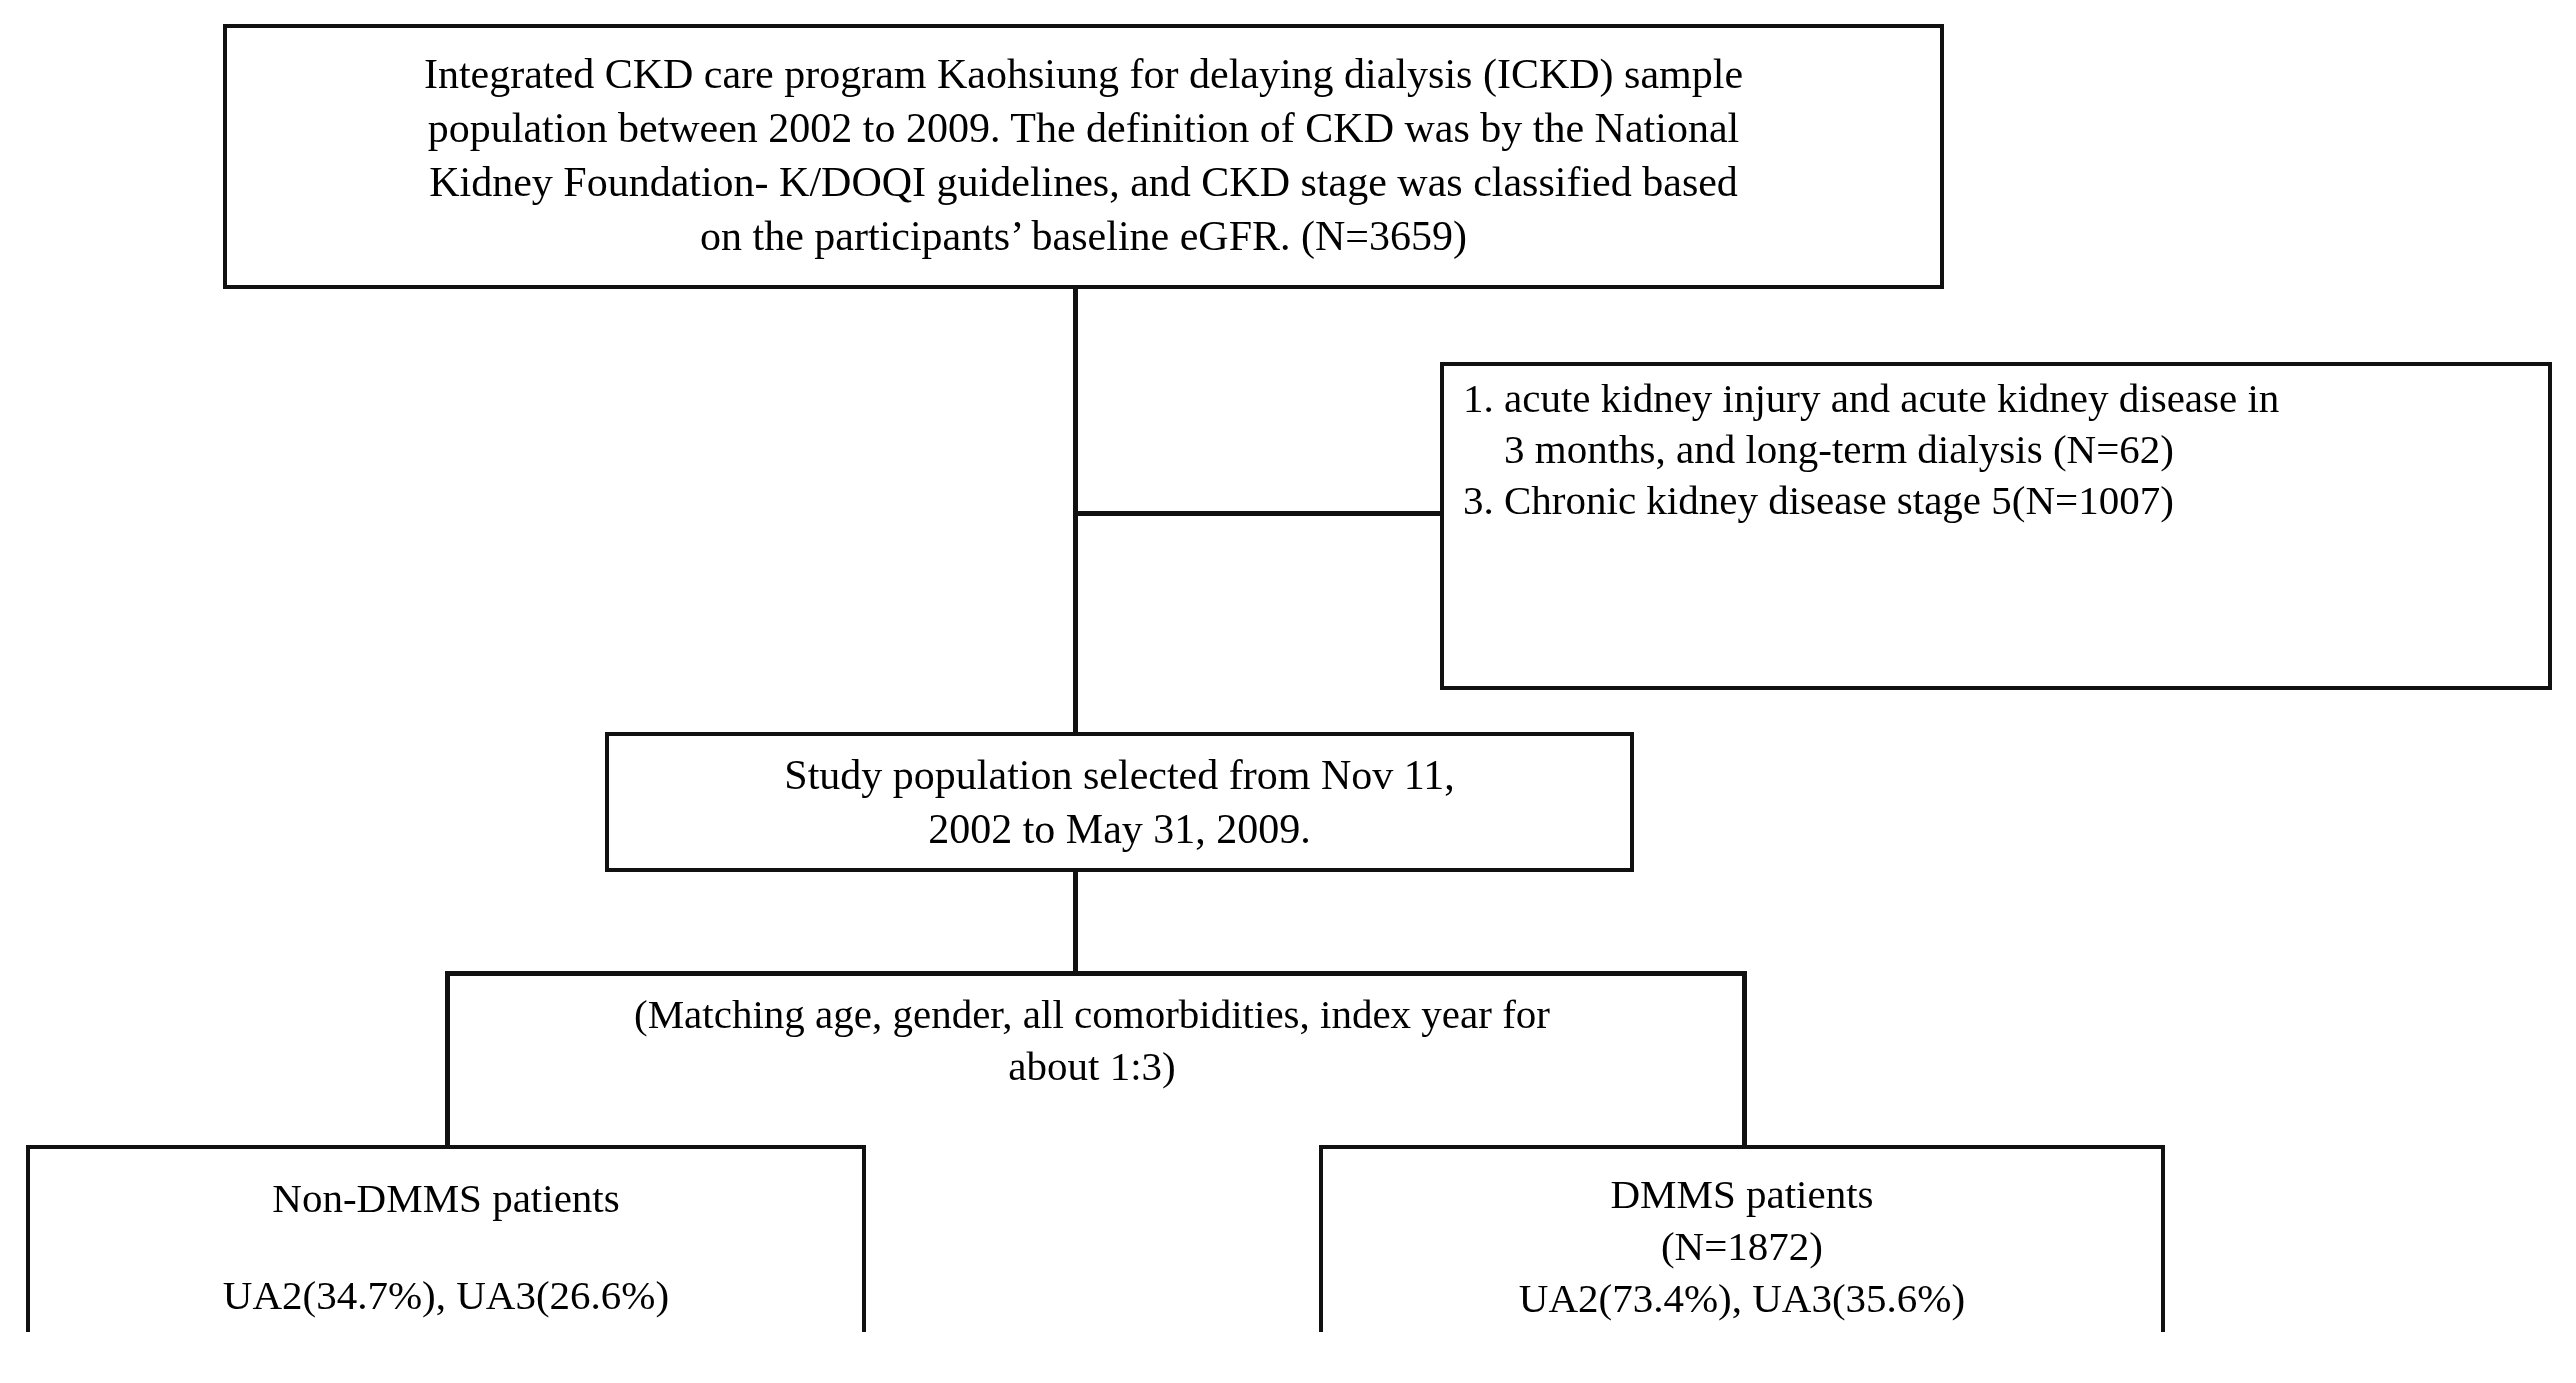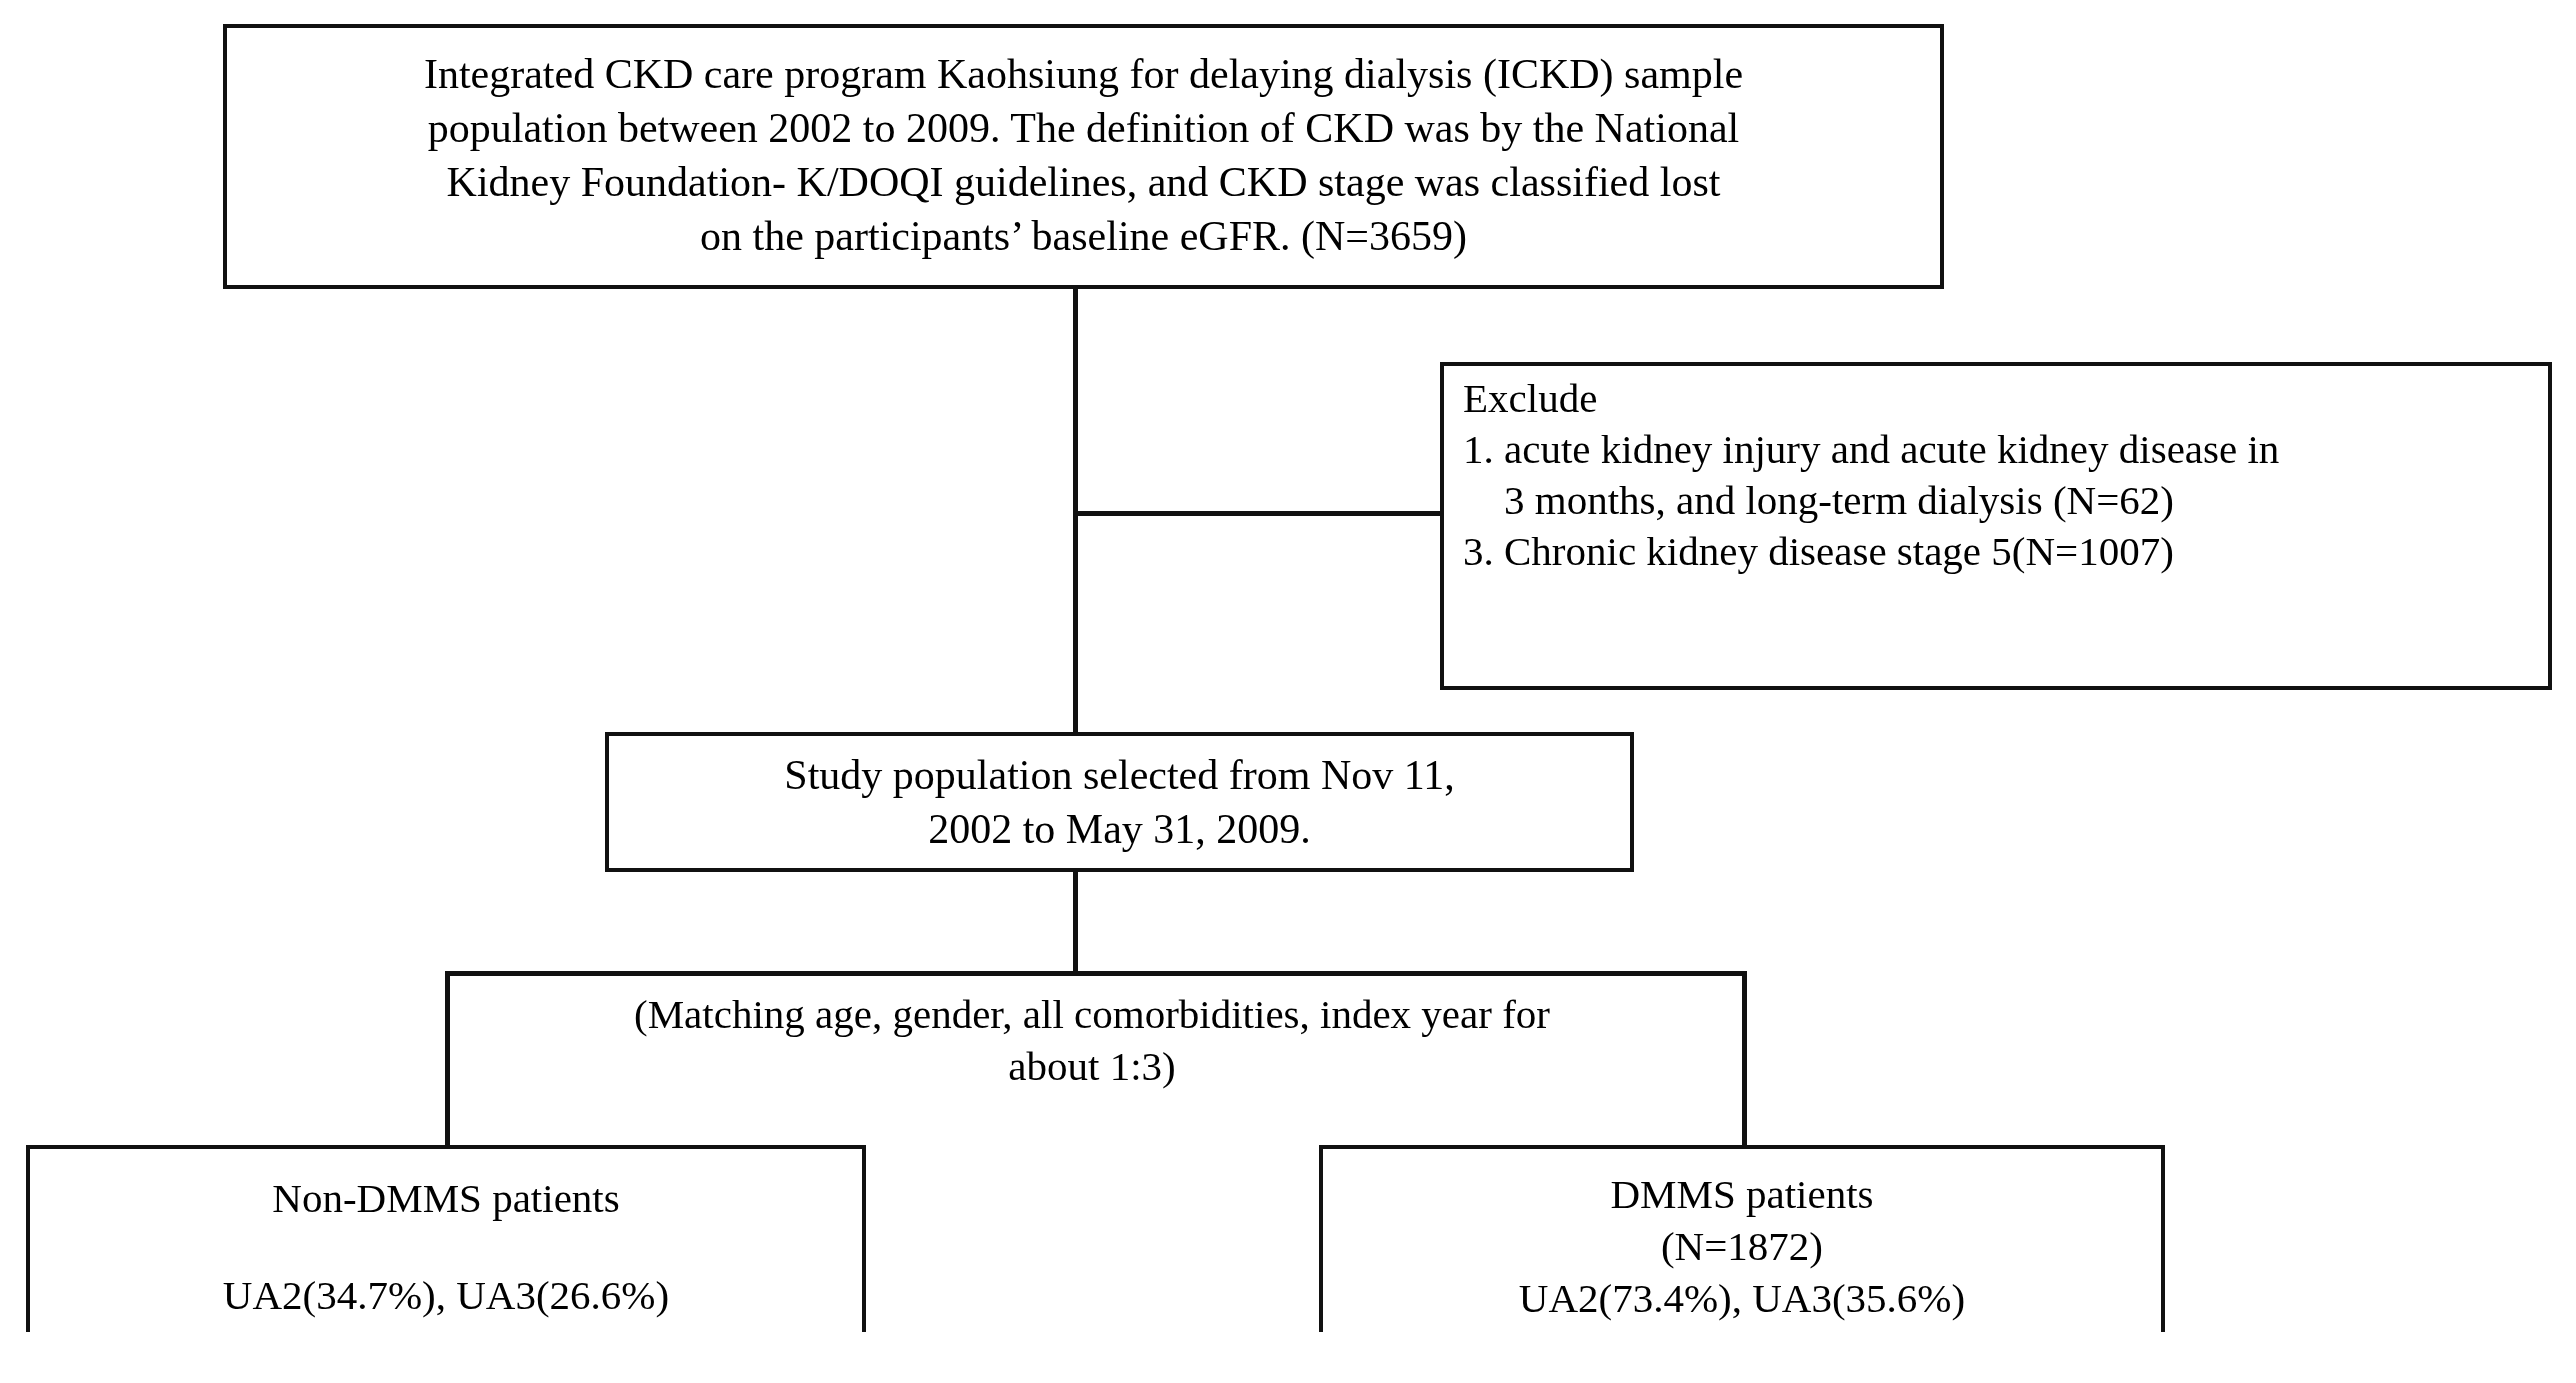--- a/index.html
+++ b/index.html
@@ -118,26 +118,25 @@
 
   <div class="conn hline" style="left:445px; top:971px; width:1302px;"></div>
 
   <div class="conn vline" style="left:445px; top:971px; height:177px;"></div>
 
   <div class="conn vline" style="left:1742px; top:971px; height:177px;"></div>
 
   <div id="node-source" class="node">
     <span class="line center">Integrated CKD care program Kaohsiung for delaying dialysis (ICKD) sample</span>
     <span class="line center">population between 2002 to 2009. The definition of CKD was by the National</span>
-    <span class="line center">Kidney Foundation- K/DOQI guidelines, and CKD stage was classified lost</span>
+    <span class="line center">Kidney Foundation- K/DOQI guidelines, and CKD stage was classified based</span>
     <span class="line center">on the participants’ baseline eGFR. (N=3659)</span>
   </div>
 
   <div id="node-exclude" class="node">
-    <span class="line left">Exclude</span>
     <span class="line left"><span>1.</span> <span>acute kidney injury and acute kidney disease in</span></span>
     <span class="line left indent">3 months, and long-term dialysis (N=62)</span>
     <span class="line left"><span>3.</span> <span>Chronic kidney disease stage 5(N=1007)</span></span>
   </div>
 
   <div id="node-study" class="node">
     <span class="line center">Study population selected from Nov 11,</span>
     <span class="line center">2002 to May 31, 2009.</span>
   </div>
 

